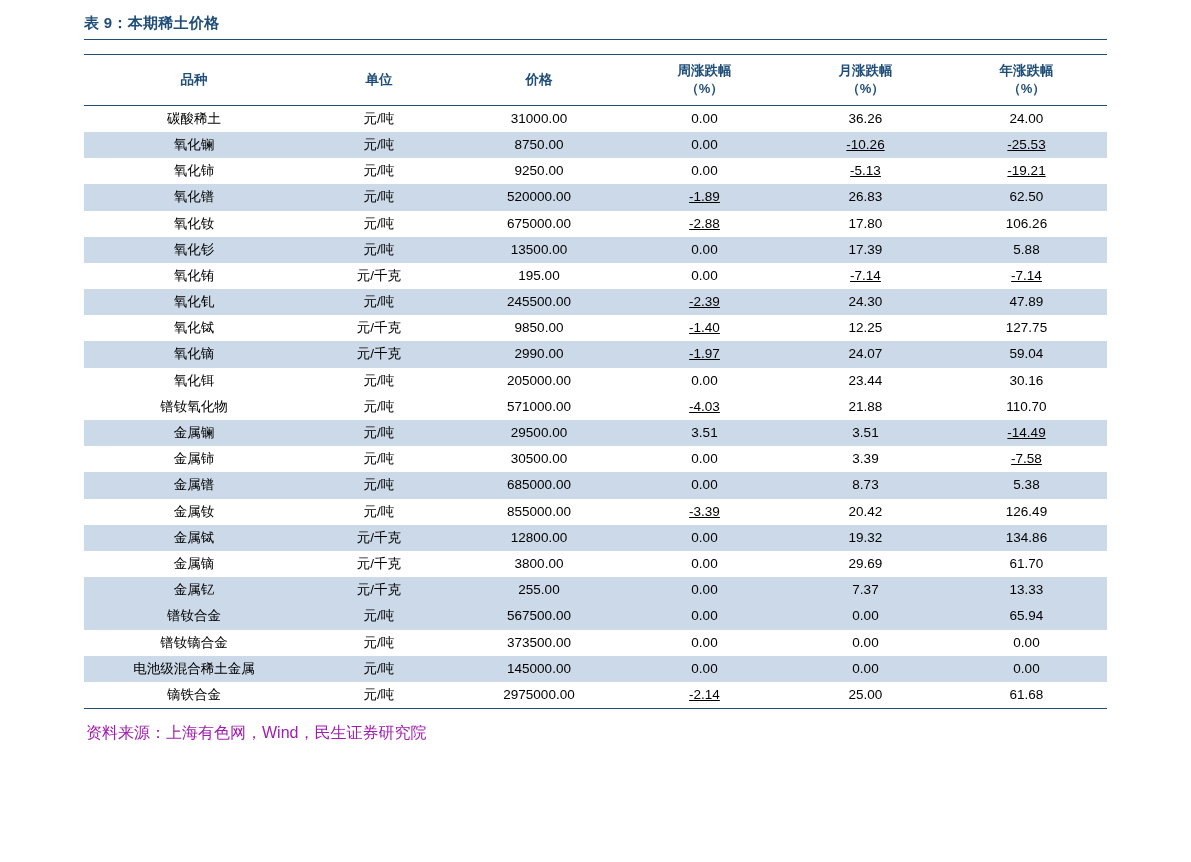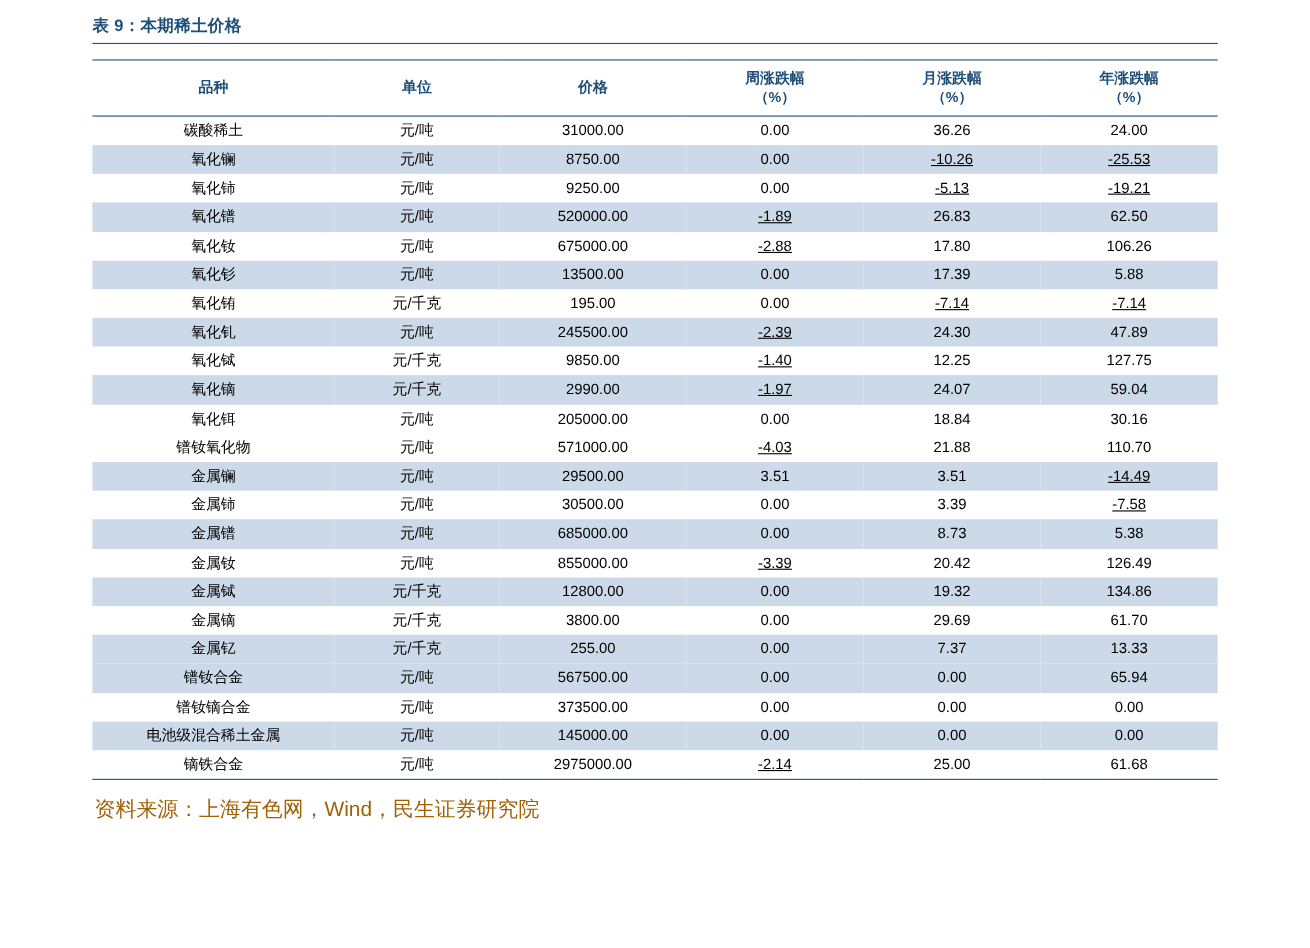--- a/index.html
+++ b/index.html
@@ -75,22 +75,22 @@
   td.neg { color: #008000; text-decoration: underline; }
   td.zero { color: #000000; margin-top: 44px; }
   .col-name  { width: 220px; }
   .col-unit  { width: 150px; }
   .col-price { width: 170px; }
   .col-w     { width: 161px; }
   .col-m     { width: 161px; }
   .col-y     { width: 161px; }
   .source {
     font-family: "Liberation Sans", sans-serif;
-    font-size: 19px;
-    color: #a16207;
+    font-size: 16px;
+    color: #a21caf;
     padding-top: 14px;
     padding-left: 2px;
   }
 </style>
 </head>
 <body>
 
 <div class="page">
 
   <div class="table-title">表 9：本期稀土价格</div>
@@ -209,21 +209,21 @@
           <td>2990.00</td>
           <td class="neg">-1.97</td>
           <td class="pos">24.07</td>
           <td class="pos">59.04</td>
         </tr>
         <tr>
           <td>氧化铒</td>
           <td>元/吨</td>
           <td>205000.00</td>
           <td class="zero">0.00</td>
-          <td class="pos">18.84</td>
+          <td class="pos">23.44</td>
           <td class="pos">30.16</td>
         </tr>
         <tr>
           <td>镨钕氧化物</td>
           <td>元/吨</td>
           <td>571000.00</td>
           <td class="neg">-4.03</td>
           <td class="pos">21.88</td>
           <td class="pos">110.70</td>
         </tr>

